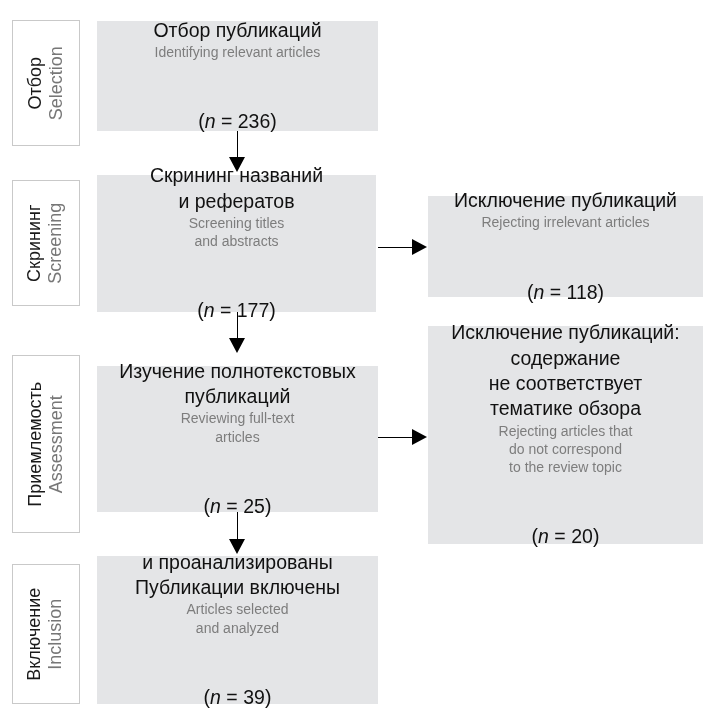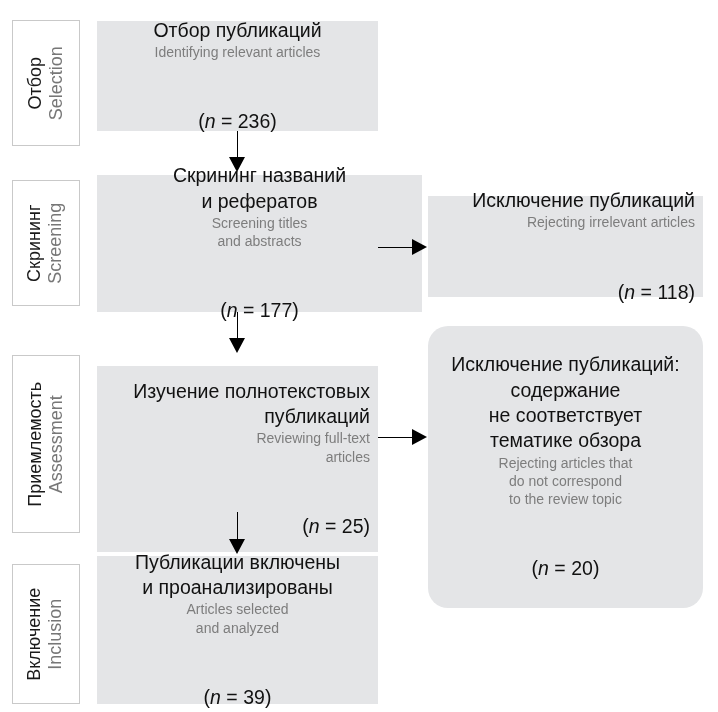--- a/index.html
+++ b/index.html
@@ -132,65 +132,65 @@
   <div class="arrow-v" style="left:237px; top:131px; height:29px;"></div>
   <div class="arrow-v-head" style="left:229px; top:157px;"></div>
 
   <div class="stage-label" style="left:12px; top:180px; width:68px; height:126px;">
     <div class="stage-label-inner">
       <span class="stage-label-ru">Скрининг</span>
       <span class="stage-label-en">Screening</span>
     </div>
   </div>
 
-  <div class="box" style="left:97px; top:175px; width:325px; height:137px;">
+  <div class="box" style="left:97px; top:175px; width:279px; height:137px;">
     <div class="line-ru">Скрининг названий</div>
     <div class="line-ru">и рефератов</div>
     <div class="line-en">Screening titles</div>
     <div class="line-en">and abstracts</div>
     <div class="line-n">
       <span>(</span><i>n</i><span> = </span><span>177</span><span>)</span>
     </div>
   </div>
 
   <div class="arrow-h" style="left:378px; top:247px; width:36px;"></div>
   <div class="arrow-h-head" style="left:412px; top:239px;"></div>
 
-  <div class="box" style="left:428px; top:196px; width:275px; height:101px;align-items:flex-end;">
+  <div class="box" style="left:428px; top:196px; width:275px; height:101px;">
     <div class="line-ru">Исключение публикаций</div>
     <div class="line-en">Rejecting irrelevant articles</div>
     <div class="line-n">
       <span>(</span><i>n</i><span> = </span><span>118</span><span>)</span>
     </div>
   </div>
 
   <div class="arrow-v" style="left:237px; top:312px; height:29px;"></div>
   <div class="arrow-v-head" style="left:229px; top:338px;"></div>
 
   <div class="stage-label" style="left:12px; top:355px; width:68px; height:178px;">
     <div class="stage-label-inner">
       <span class="stage-label-ru">Приемлемость</span>
       <span class="stage-label-en">Assessment</span>
     </div>
   </div>
 
-  <div class="box" style="left:97px; top:366px; width:281px; height:186px;align-items:flex-end;">
+  <div class="box" style="left:97px; top:366px; width:281px; height:146px;">
     <div class="line-ru">Изучение полнотекстовых</div>
     <div class="line-ru">публикаций</div>
     <div class="line-en">Reviewing full-text</div>
     <div class="line-en">articles</div>
     <div class="line-n">
       <span>(</span><i>n</i><span> = </span><span>25</span><span>)</span>
     </div>
   </div>
 
   <div class="arrow-h" style="left:378px; top:437px; width:36px;"></div>
   <div class="arrow-h-head" style="left:412px; top:429px;"></div>
 
-  <div class="box" style="left:428px; top:326px; width:275px; height:282px;border-radius:20px;">
+  <div class="box" style="left:428px; top:326px; width:275px; height:218px;">
     <div class="line-ru">Исключение публикаций:</div>
     <div class="line-ru">содержание</div>
     <div class="line-ru">не соответствует</div>
     <div class="line-ru">тематике обзора</div>
     <div class="line-en">Rejecting articles that</div>
     <div class="line-en">do not correspond</div>
     <div class="line-en">to the review topic</div>
     <div class="line-n">
       <span>(</span><i>n</i><span> = </span><span>20</span><span>)</span>
     </div>
@@ -200,22 +200,22 @@
   <div class="arrow-v-head" style="left:229px; top:539px;"></div>
 
   <div class="stage-label" style="left:12px; top:564px; width:68px; height:140px;">
     <div class="stage-label-inner">
       <span class="stage-label-ru">Включение</span>
       <span class="stage-label-en">Inclusion</span>
     </div>
   </div>
 
   <div class="box" style="left:97px; top:556px; width:281px; height:148px;">
+    <div class="line-ru">и проанализированы</div>
     <div class="line-ru">Публикации включены</div>
-    <div class="line-ru">и проанализированы</div>
     <div class="line-en">Articles selected</div>
     <div class="line-en">and analyzed</div>
     <div class="line-n">
       <span>(</span><i>n</i><span> = </span><span>39</span><span>)</span>
     </div>
   </div>
 
 </div>
 
 </body></html>

